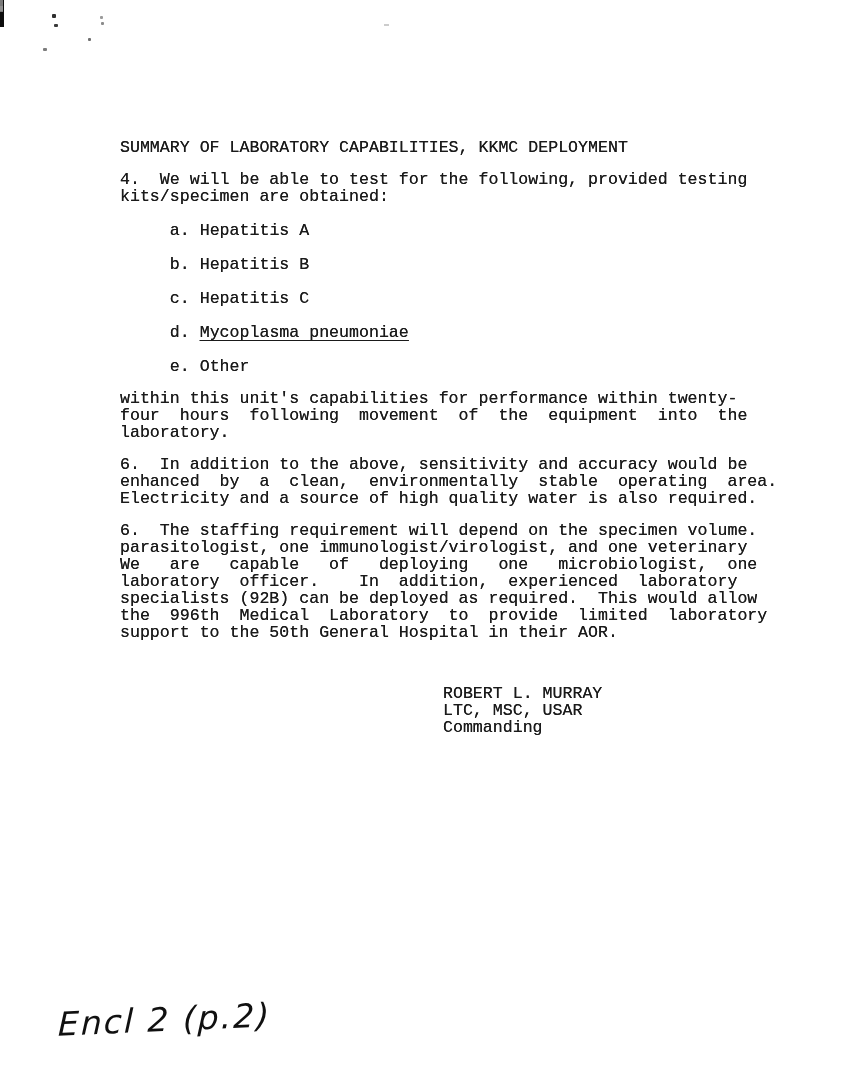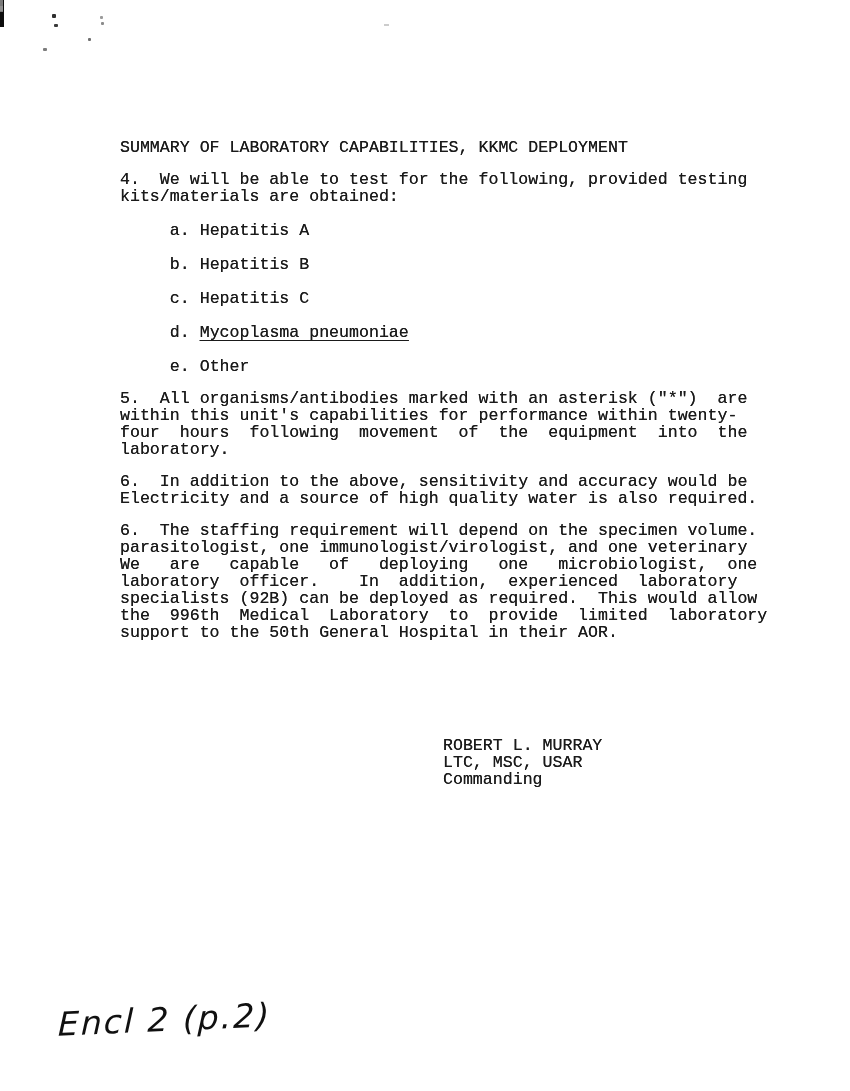--- a/index.html
+++ b/index.html
@@ -20,21 +20,21 @@
     width: 680px;
     font-size: 16.6px;
     line-height: 17px;
     letter-spacing: 0;
     text-shadow: 0 0 0.5px rgba(10,10,10,0.85);
   }
   .line { white-space: pre; }
   .block { margin-top: 15px; }
   .item  { margin-top: 17px; }
   .u { text-decoration: underline; text-underline-offset: 3px; }
-  .signature { margin-top: 96px; margin-left: 323px; }
+  .signature { margin-top: 44px; margin-left: 323px; }
 
   
   .handwritten {
     position: absolute;
     left: 58px;
     top: 1000px;
     font-family: "DejaVu Sans", sans-serif;
     font-style: italic;
     font-size: 33px;
     letter-spacing: 2px;
@@ -83,38 +83,38 @@
   <div class="artifact sp5"></div>
   <div class="artifact sp6"></div>
   <div class="artifact sp7"></div>
 
   <div class="doc">
 
     <div class="line">SUMMARY OF LABORATORY CAPABILITIES, KKMC DEPLOYMENT</div>
 
     <div class="block">
       <div class="line">4.  We will be able to test for the following, provided testing</div>
-      <div class="line">kits/materials are obtained:</div>
+      <div class="line">kits/specimen are obtained:</div>
     </div>
 
     <div class="item line"><span>     a. </span><span>Hepatitis A</span></div>
     <div class="item line"><span>     b. </span><span>Hepatitis B</span></div>
     <div class="item line"><span>     c. </span><span>Hepatitis C</span></div>
     <div class="item line"><span>     d. </span><span class="u">Mycoplasma pneumoniae</span></div>
     <div class="item line"><span>     e. </span><span>Other</span></div>
 
     <div class="block">
-      <div class="line">5.  All organisms/antibodies marked with an asterisk ("*")  are</div>
       <div class="line">within this unit's capabilities for performance within twenty-</div>
       <div class="line">four  hours  following  movement  of  the  equipment  into  the</div>
       <div class="line">laboratory.</div>
     </div>
 
     <div class="block">
       <div class="line">6.  In addition to the above, sensitivity and accuracy would be</div>
+      <div class="line">enhanced  by  a  clean,  environmentally  stable  operating  area.</div>
       <div class="line">Electricity and a source of high quality water is also required.</div>
     </div>
 
     <div class="block">
       <div class="line">6.  The staffing requirement will depend on the specimen volume.</div>
       <div class="line">parasitologist, one immunologist/virologist, and one veterinary</div>
       <div class="line">We   are   capable   of   deploying   one   microbiologist,  one</div>
       <div class="line">laboratory  officer.    In  addition,  experienced  laboratory</div>
       <div class="line">specialists (92B) can be deployed as required.  This would allow</div>
       <div class="line">the  996th  Medical  Laboratory  to  provide  limited  laboratory</div>

